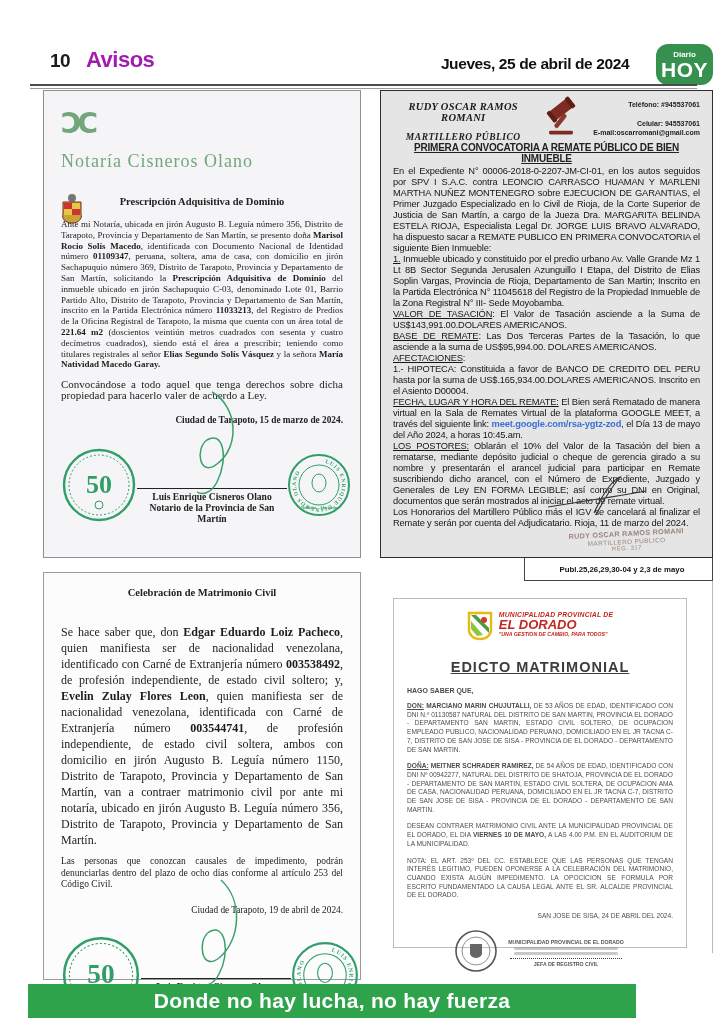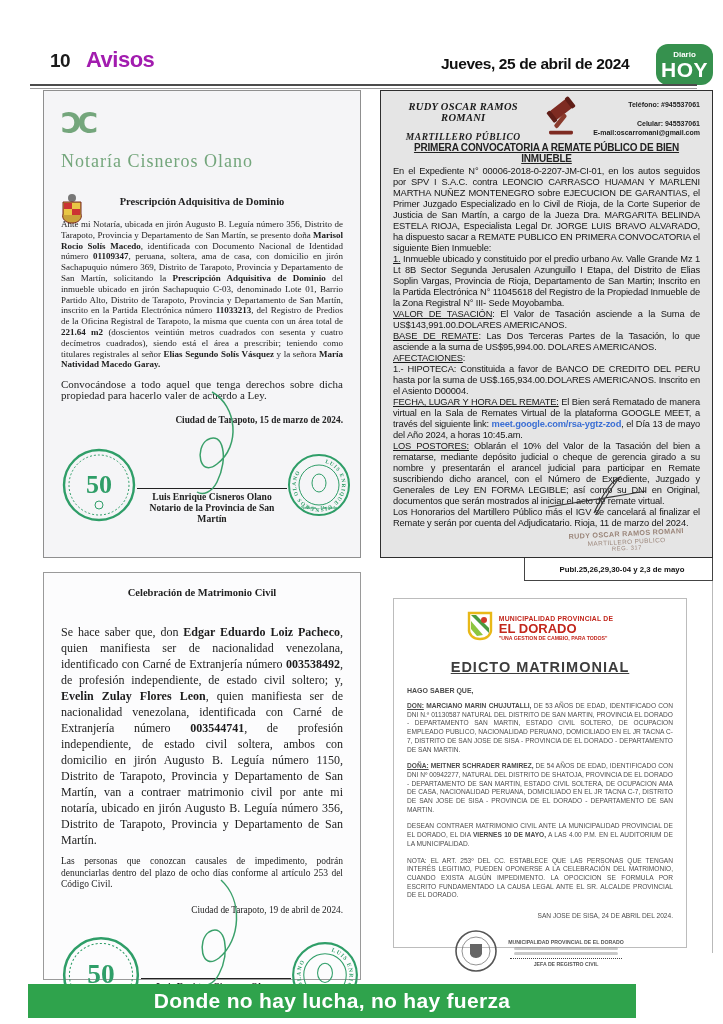--- a/index.html
+++ b/index.html
@@ -75,21 +75,21 @@
   .box3 .body{font-size:12px;line-height:16px;text-align:justify;margin-top:26px;color:#1d1d1d;}
   .box3 .body2{font-size:9.5px;line-height:11.5px;text-align:justify;margin-top:8px;color:#1d1d1d;}
   .box3 .date-right{font-weight:normal;}
 
   
   .stamp-wrap{flex:0 0 auto;}
 
   
   .box4{position:absolute;left:393px;top:598px;width:294px;height:350px;background:#fff;
         border:1px solid #bcbcbc;box-sizing:border-box;padding:12px 13px;color:#4c4c4c;}
-  .muni-row{display:flex;align-items:center;justify-content:center;gap:6px;}
+  .muni-row{display:flex;justify-content:center;gap:6px;font-style:italic;}
   .muni-text{text-align:left;color:var(--muni-red);}
   .muni-l1{font-size:6.8px;font-weight:bold;letter-spacing:0.2px;}
   .muni-l2{font-size:13px;font-weight:bold;line-height:13px;}
   .muni-l3{font-size:5.2px;font-weight:bold;}
   .edicto-title{text-align:center;font-size:14.5px;font-weight:bold;text-decoration:underline;
                 letter-spacing:1px;color:#3d3d3d;margin-top:14px;}
   .edicto-intro{font-size:7px;font-weight:bold;margin-top:12px;}
   .edicto-p{font-size:6.6px;line-height:8.7px;text-align:justify;margin-top:8px;}
   .edicto-date{font-size:6.6px;text-align:right;margin-top:12px;}
   .muni-stamp-row{display:flex;align-items:center;justify-content:center;gap:8px;margin-top:10px;}

